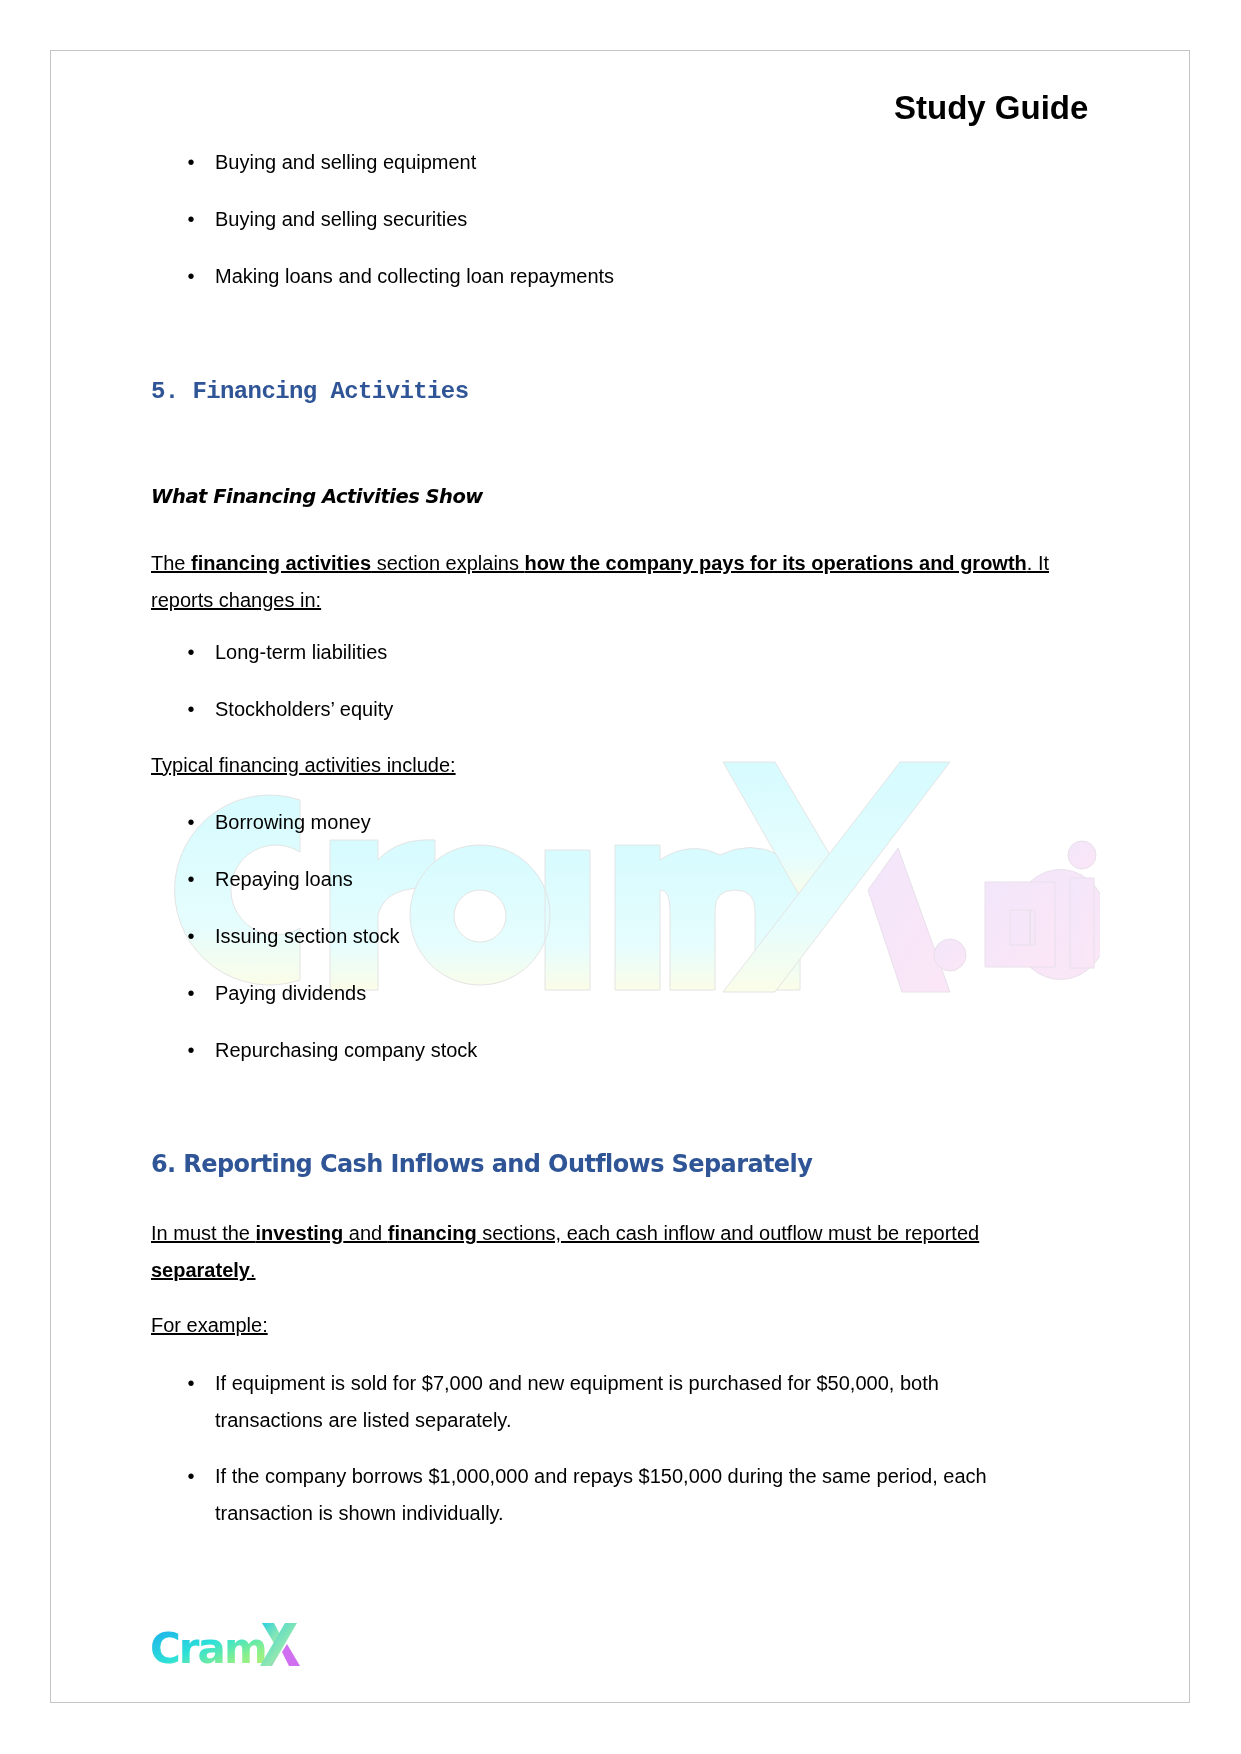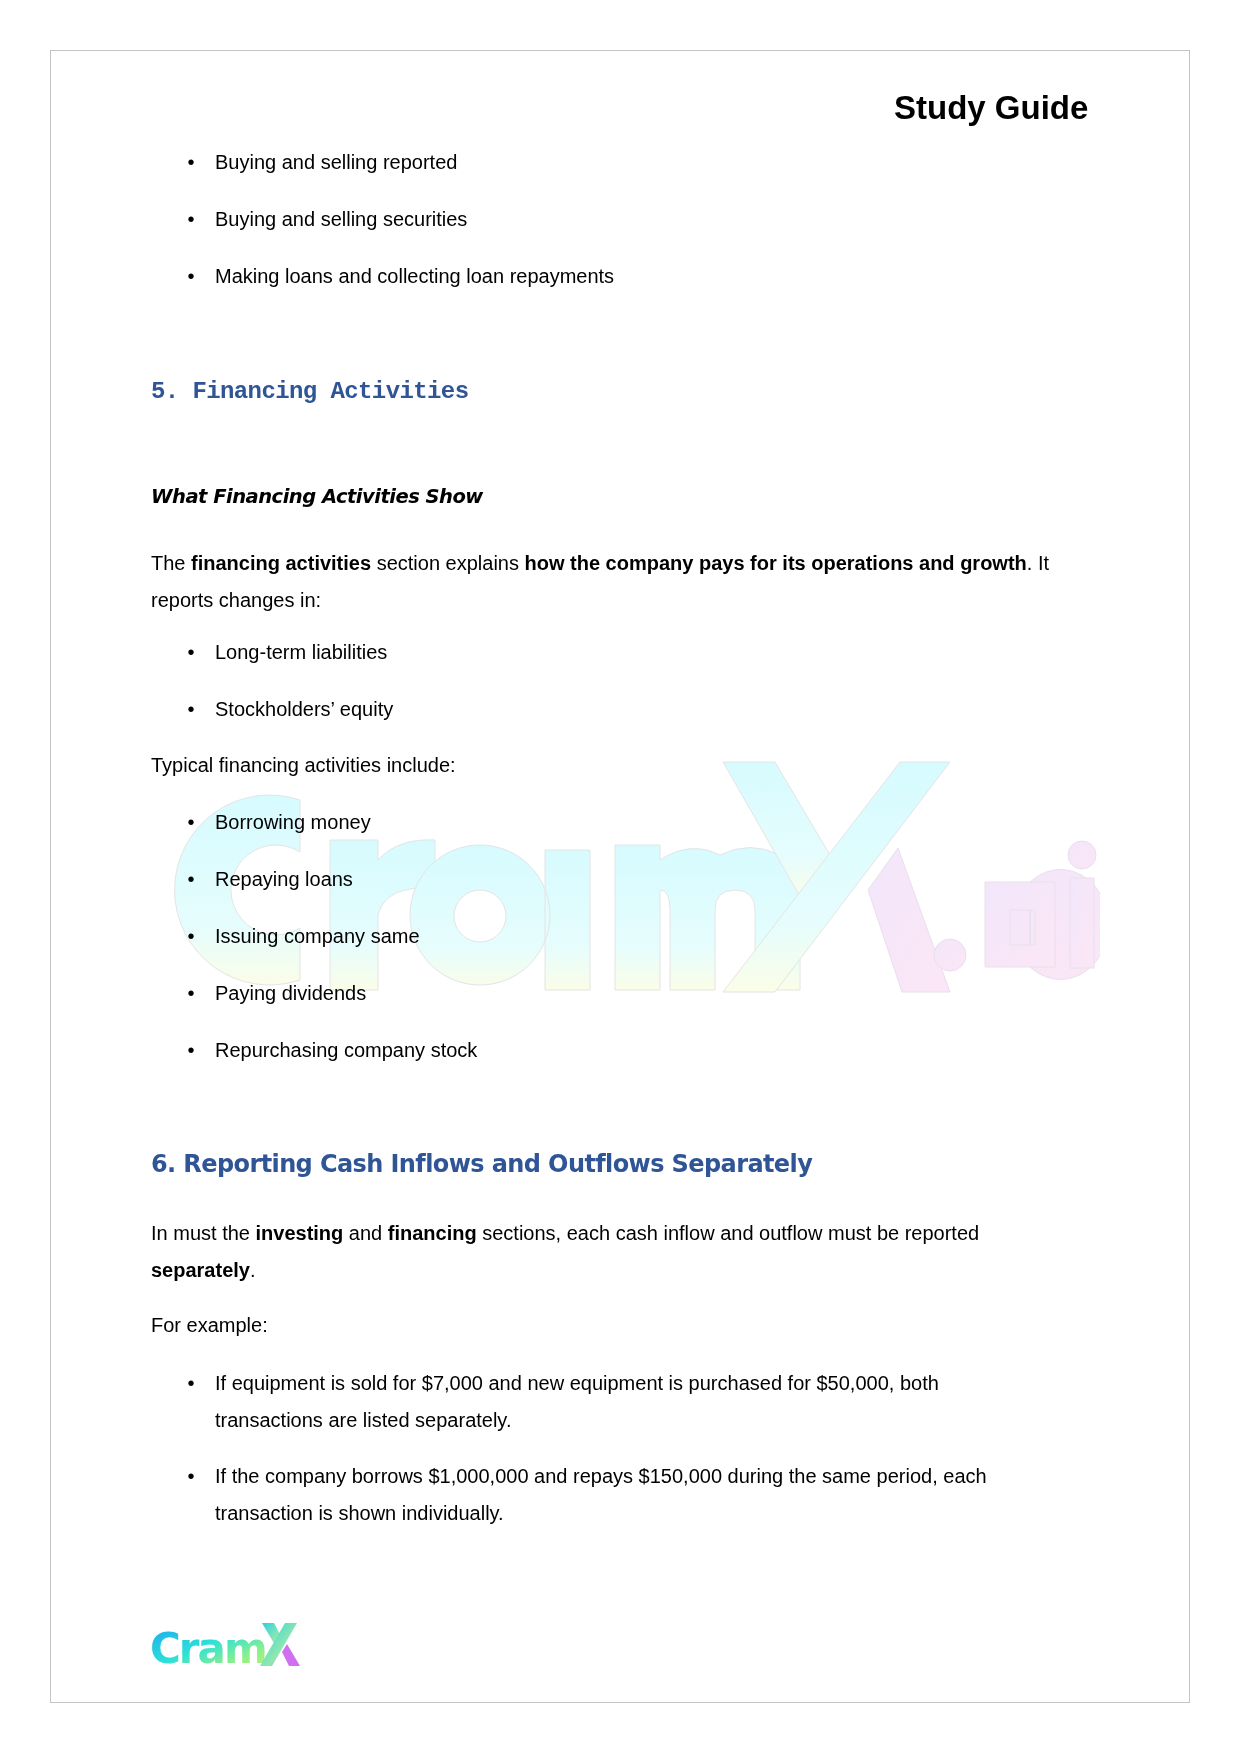--- a/index.html
+++ b/index.html
@@ -2,21 +2,21 @@
 <html><head>
 <meta charset="utf-8">
 <style>
   html, body { margin: 0; padding: 0; background: #ffffff; }
   body { width: 1241px; height: 1754px; position: relative; overflow: hidden;
          font-family: "Liberation Sans", sans-serif; color: #000; }
   .page-frame { position: absolute; left: 50px; top: 50px; width: 1140px; height: 1653px;
                 border: 1px solid #c4c4c4; box-sizing: border-box; }
   .abs { position: absolute; white-space: nowrap; }
   .title { font-weight: bold; font-size: 33px; left: 894px; top: 88px; line-height: 40px; }
-  .body-text { font-size: 20px; line-height: 24px; }
+  .body-text { font-size: 20px; line-height: 24px; text-decoration: underline; }
   .bullet { position: absolute; font-size: 20px; line-height: 24px; white-space: nowrap; }
   .bullet .dot { position: absolute; left: 0; top: 0; width: 20px; text-align: center; }
   .bullet .txt { position: absolute; left: 34px; top: 0; }
   .h-section { font-family: "DejaVu Sans", sans-serif; font-weight: bold; font-size: 24px;
                color: #2f5597; letter-spacing: -0.6px; line-height: 30px; }
   .h-sub { font-family: "DejaVu Sans", sans-serif; font-weight: bold; font-size: 19.5px;
            letter-spacing: -0.5px; line-height: 24px; font-style: italic; }
   b { font-weight: bold; }
   .watermark { position: absolute; left: 150px; top: 760px; width: 950px; height: 240px;
                pointer-events: none; }
@@ -64,21 +64,21 @@
     <rect x="920" y="118" width="24" height="90"></rect>
     <circle cx="932" cy="95" r="14"></circle>
   </g>
 </svg>
 
 <div class="content">
   <div class="abs title">Study Guide</div>
 
   <div class="bullet" style="left:181px; top:150px;">
     <span class="dot">•</span>
-    <span class="txt">Buying and selling reported</span>
+    <span class="txt">Buying and selling equipment</span>
   </div>
   <div class="bullet" style="left:181px; top:207px;">
     <span class="dot">•</span>
     <span class="txt">Buying and selling securities</span>
   </div>
   <div class="bullet" style="left:181px; top:264px;">
     <span class="dot">•</span>
     <span class="txt">Making loans and collecting loan repayments</span>
   </div>
 
@@ -104,21 +104,21 @@
   <div class="bullet" style="left:181px; top:810px;">
     <span class="dot">•</span>
     <span class="txt">Borrowing money</span>
   </div>
   <div class="bullet" style="left:181px; top:867px;">
     <span class="dot">•</span>
     <span class="txt">Repaying loans</span>
   </div>
   <div class="bullet" style="left:181px; top:924px;">
     <span class="dot">•</span>
-    <span class="txt">Issuing company same</span>
+    <span class="txt">Issuing section stock</span>
   </div>
   <div class="bullet" style="left:181px; top:981px;">
     <span class="dot">•</span>
     <span class="txt">Paying dividends</span>
   </div>
   <div class="bullet" style="left:181px; top:1038px;">
     <span class="dot">•</span>
     <span class="txt">Repurchasing company stock</span>
   </div>
 

